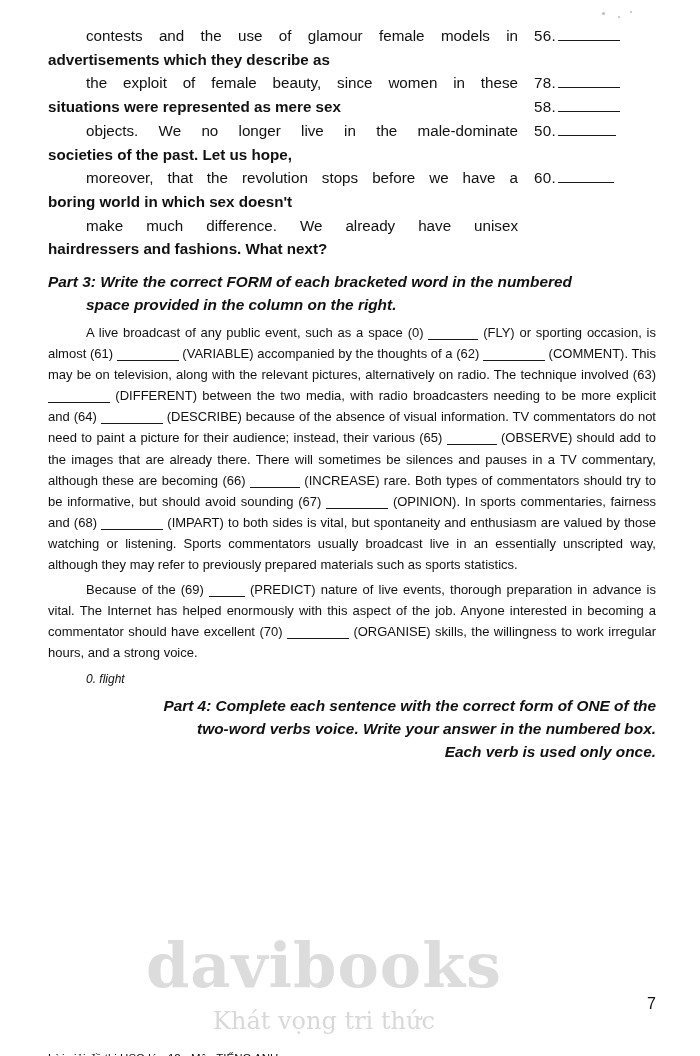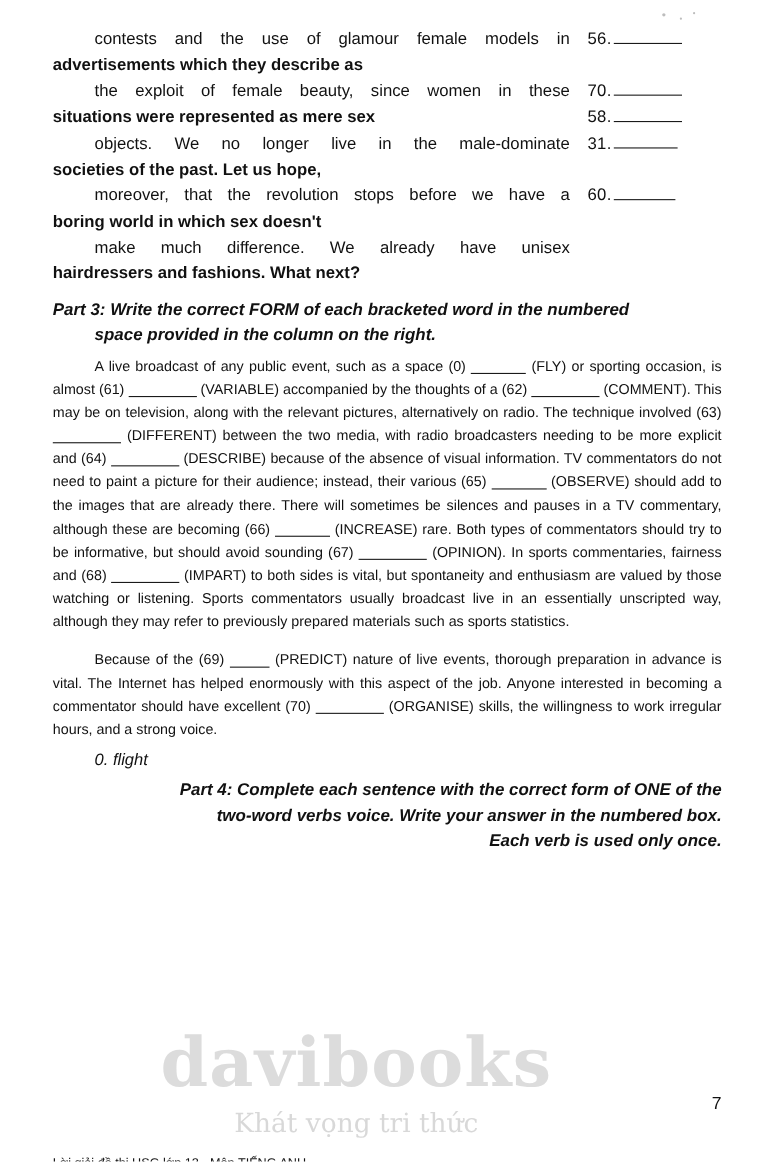--- a/index.html
+++ b/index.html
@@ -77,24 +77,24 @@
     padding-left: 38px;
   }
   .body-para {
     font-size: 13px;
     line-height: 1.62;
     text-align: justify;
     text-indent: 38px;
     margin-top: 6px;
   }
   .body-para.second {
-    margin-top: 14px;
+    margin-top: 4px;
   }
   .answer0 {
-    font-size: 15px;
+    font-size: 12px;
     font-style: italic;
     margin-top: 9px;
     padding-left: 38px;
   }
   .part4 {
     margin-top: 8px;
     text-align: right;
   }
   .blank {
     display: inline-block;
@@ -179,32 +179,32 @@
         <span class="num-line">56.</span><span class="gapline" style="width:62px;"></span>
       </div>
     </div>
 
     <div class="blk-row">
       <div class="blk-left">
         <div class="l1">the exploit of female beauty, since women in these</div>
         <div class="l2">situations were represented as mere sex</div>
       </div>
       <div class="blk-right">
-        <div><span class="num-line">70.</span><span class="gapline" style="width:62px;"></span></div>
+        <div><span class="num-line">78.</span><span class="gapline" style="width:62px;"></span></div>
         <div><span class="num-line">58.</span><span class="gapline" style="width:62px;"></span></div>
       </div>
     </div>
 
     <div class="blk-row">
       <div class="blk-left">
         <div class="l1">objects. We no longer live in the male-dominate</div>
         <div class="l2">societies of the past. Let us hope,</div>
       </div>
       <div class="blk-right">
-        <span class="num-line">31.</span><span class="gapline" style="width:58px;"></span>
+        <span class="num-line">50.</span><span class="gapline" style="width:58px;"></span>
       </div>
     </div>
 
     <div class="blk-row">
       <div class="blk-left">
         <div class="l1">moreover, that the revolution stops before we have a</div>
         <div class="l2">boring world in which sex doesn't</div>
       </div>
       <div class="blk-right">
         <span class="num-line">60.</span><span class="gapline" style="width:56px;"></span>

